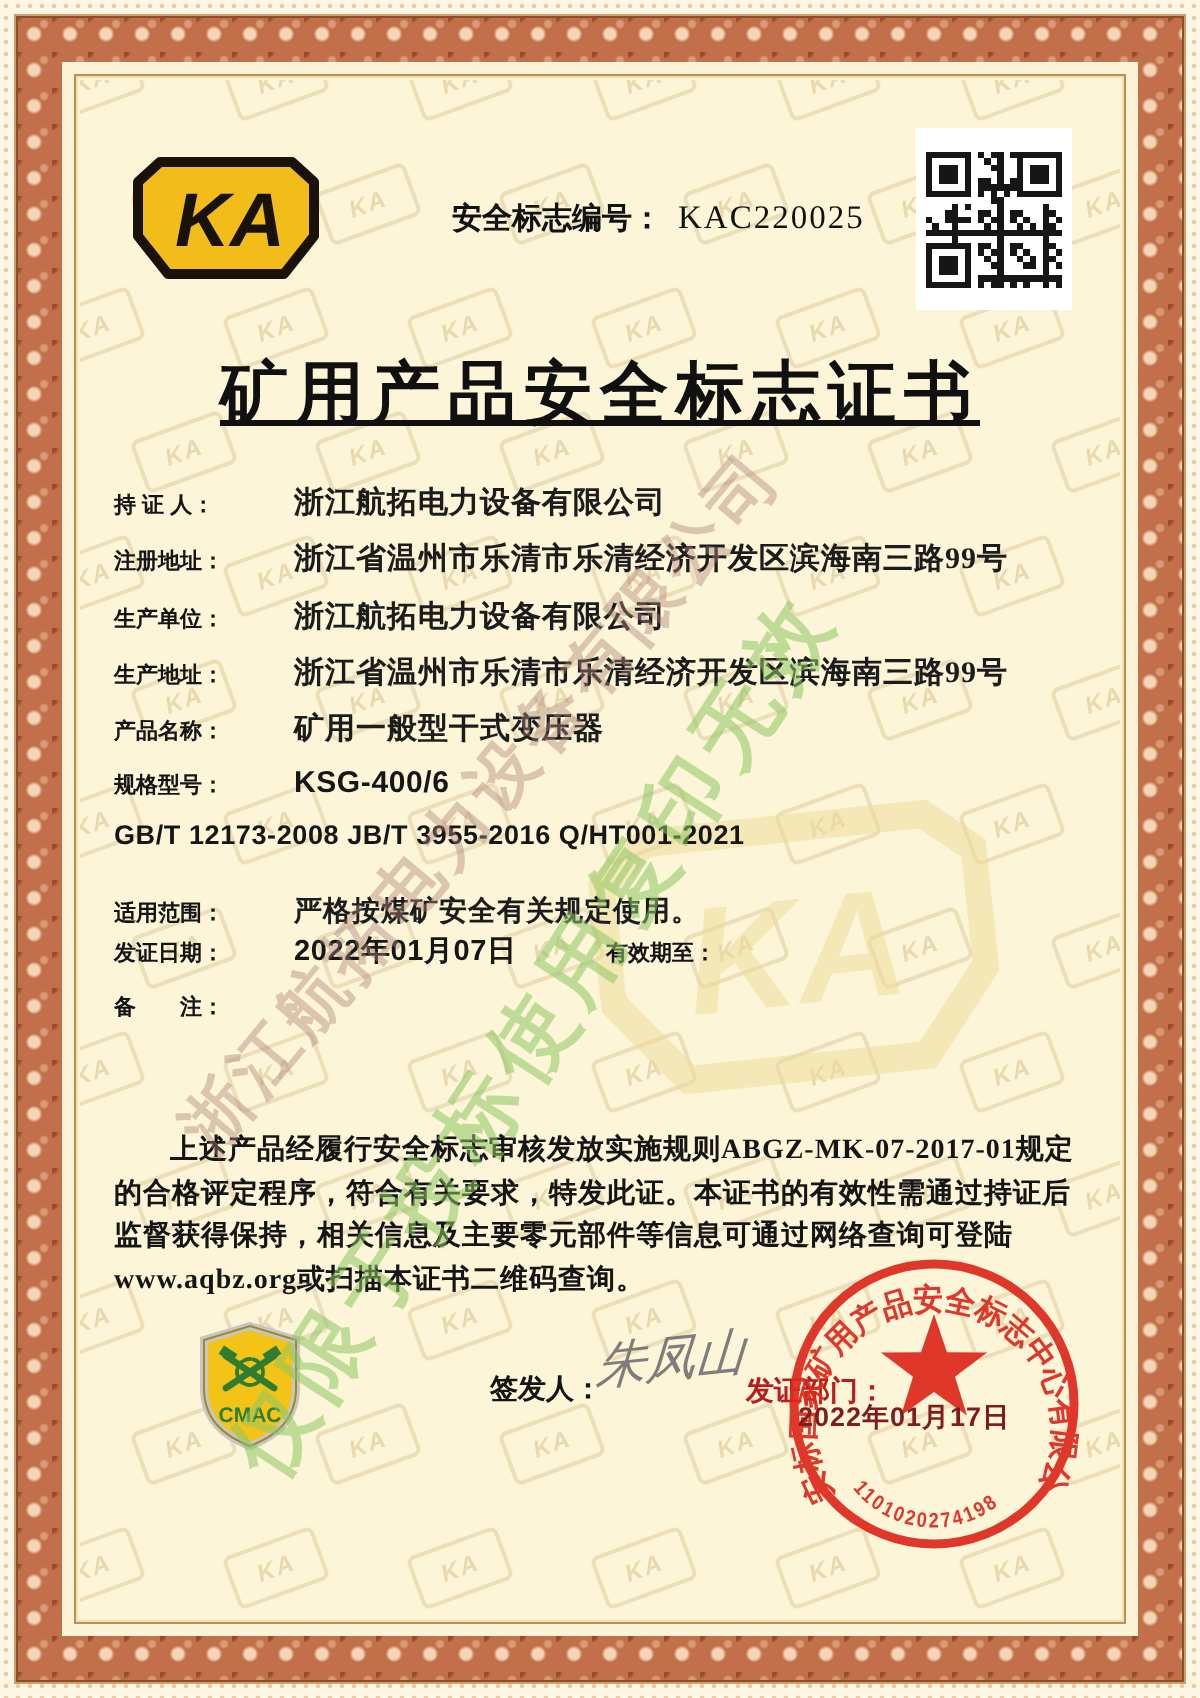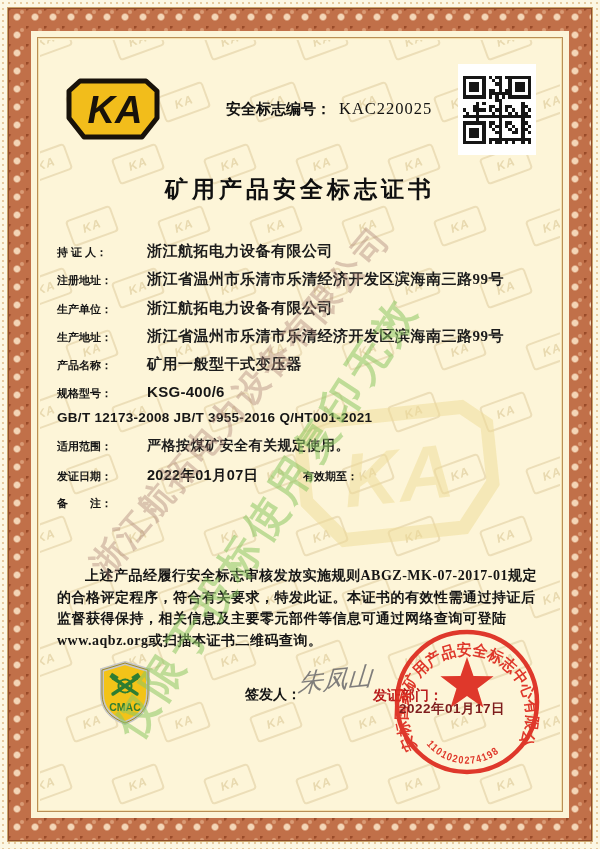--- a/index.html
+++ b/index.html
@@ -38,21 +38,21 @@
         color:rgba(140,199,99,.55);transform:rotate(-57deg);transform-origin:0 50%;}
   
   .ka-logo{position:absolute;left:66px;top:78px;z-index:6;}
   .mark-line{position:absolute;left:226px;top:99px;z-index:6;display:flex;align-items:baseline;gap:8px;}
   .mark-label{font-size:15px;font-weight:800;color:#111;}
   .mark-value{font-family:"Liberation Serif","DejaVu Serif",serif;font-size:16.5px;color:#111;letter-spacing:1px;}
   .qr-panel{position:absolute;left:458px;top:64px;width:78px;height:91px;background:#fff;
         display:flex;align-items:center;justify-content:center;z-index:6;}
   .title{position:absolute;left:0;width:100%;top:174px;text-align:center;z-index:6;
         font-family:"Liberation Serif","DejaVu Serif",serif;font-weight:900;
-        font-size:23px;letter-spacing:4px;color:#101010;}
+        font-size:34px;letter-spacing:4px;color:#101010;text-decoration:underline;}
   
   .row{position:absolute;left:57px;z-index:6;display:flex;align-items:baseline;}
   .lbl{font-size:11px;font-weight:800;color:#141414;white-space:nowrap;}
   .val{font-family:"Liberation Serif","DejaVu Serif",serif;font-weight:600;font-size:15px;
         color:#1c1c1c;white-space:nowrap;letter-spacing:.5px;}
   .val-sans{font-family:"Liberation Sans","DejaVu Sans",sans-serif;font-weight:700;font-size:14px;
         color:#161616;letter-spacing:.3px;}
   .gap-std .lbl{width:90px;}
   .statement{position:absolute;left:57px;top:565px;width:490px;z-index:6;margin:0;
         font-family:"Liberation Serif","DejaVu Serif",serif;font-weight:700;
@@ -432,21 +432,21 @@
     <span class="lbl">产品名称：</span>
     <span class="val">矿用一般型干式变压器</span>
   </div>
   <div class="row gap-std" style="top:383px">
     <span class="lbl">规格型号：</span>
     <span class="val val-sans" style="font-size:15px">KSG-400/6</span>
   </div>
   <div class="row" style="top:410px">
     <span class="val val-sans" style="font-size:13.5px">GB/T 12173-2008 JB/T 3955-2016 Q/HT001-2021</span>
   </div>
-  <div class="row gap-std" style="top:437px">
+  <div class="row gap-std" style="top:447px">
     <span class="lbl">适用范围：</span>
     <span class="val" style="font-size:14px">严格按煤矿安全有关规定使用。</span>
   </div>
 
   <div class="row" style="top:466px">
     <span class="lbl" style="width:90px">发证日期：</span>
     <span class="val-sans" style="width:156px;font-size:14.5px">2022年01月07日</span>
     <span class="lbl" style="width:84px">有效期至：</span>
   </div>
 

